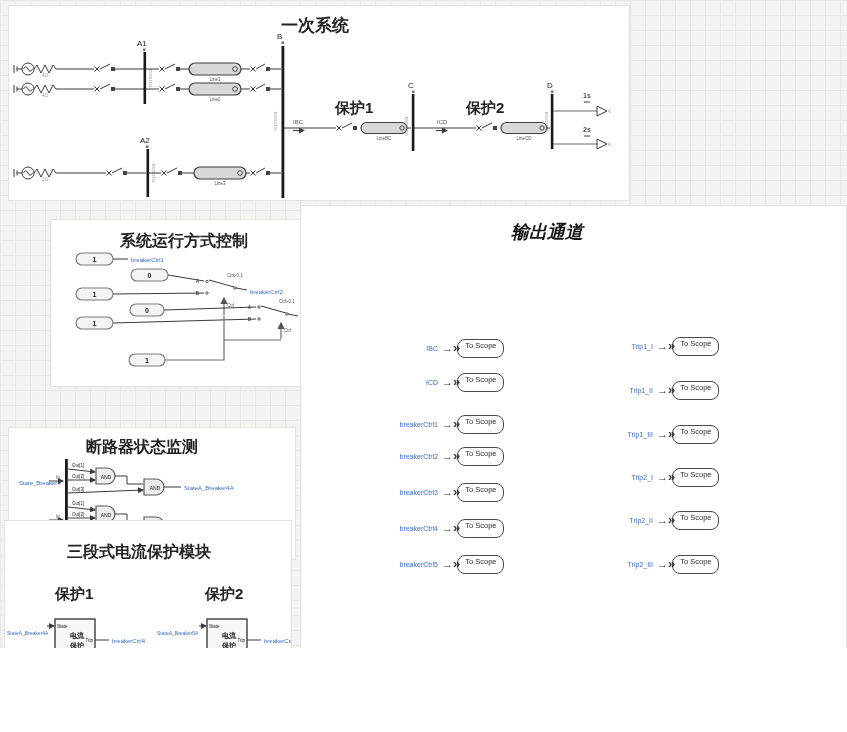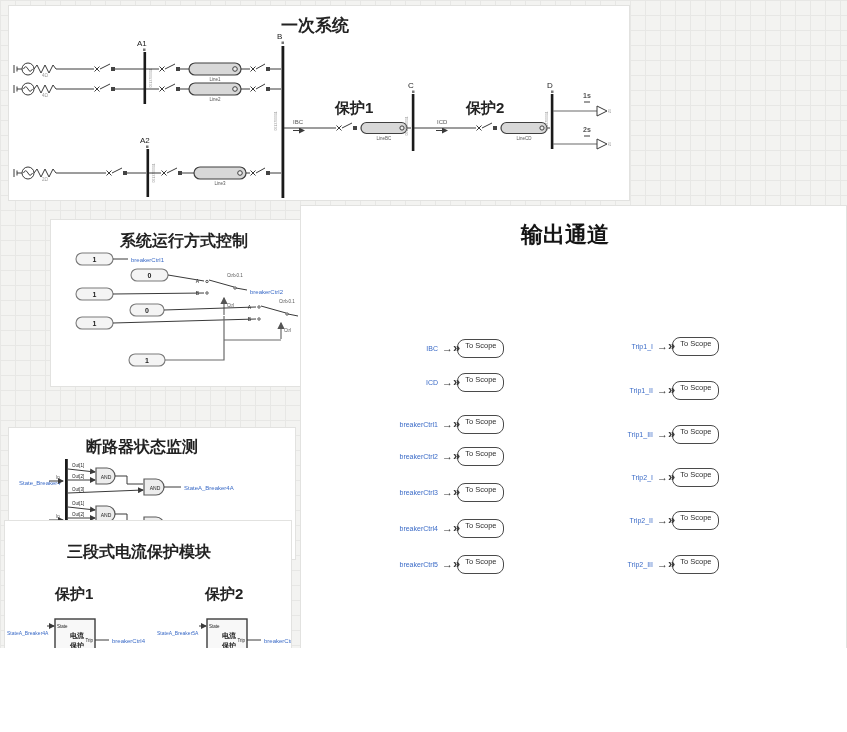--- a/index.html
+++ b/index.html
@@ -412,21 +412,21 @@
       <text class="t5 blue" x="152" y="114">StateA_Breaker5A</text>
       <line class="wire" x1="194" y1="105" x2="201" y2="105" marker-end="url(#arrD)"></line>
       <text class="t6 blue" x="180" y="136">ICD</text>
       <line class="wire" x1="193" y1="131" x2="201" y2="131" marker-end="url(#arrD)"></line>
       <line class="wire" x1="242" y1="119" x2="256" y2="119"></line>
       <text class="t6 blue" x="259" y="122">breakerCtrl5</text>
     </svg>
   </div>
 
   <div class="panel" style="left:300px;top:205px;width:547px;height:517px;">
-    <div class="ptitle" style="left:214px;top:14px;width:100px;text-align:center;font-size:22px;">输出通道</div>
+    <div class="ptitle" style="left:196px;top:14px;width:100px;text-align:center;font-size:18px;font-style:italic;">输出通道</div>
 
     <div class="scope-row" style="left:55px;top:134px;">
       <span class="slabel w82">IBC</span>
       <span class="sarrow">→</span>
       <span class="schev">»</span>
       <span class="spill">To Scope</span>
     </div>
     <div class="scope-row" style="left:55px;top:168px;">
       <span class="slabel w82">ICD</span>
       <span class="sarrow">→</span>

